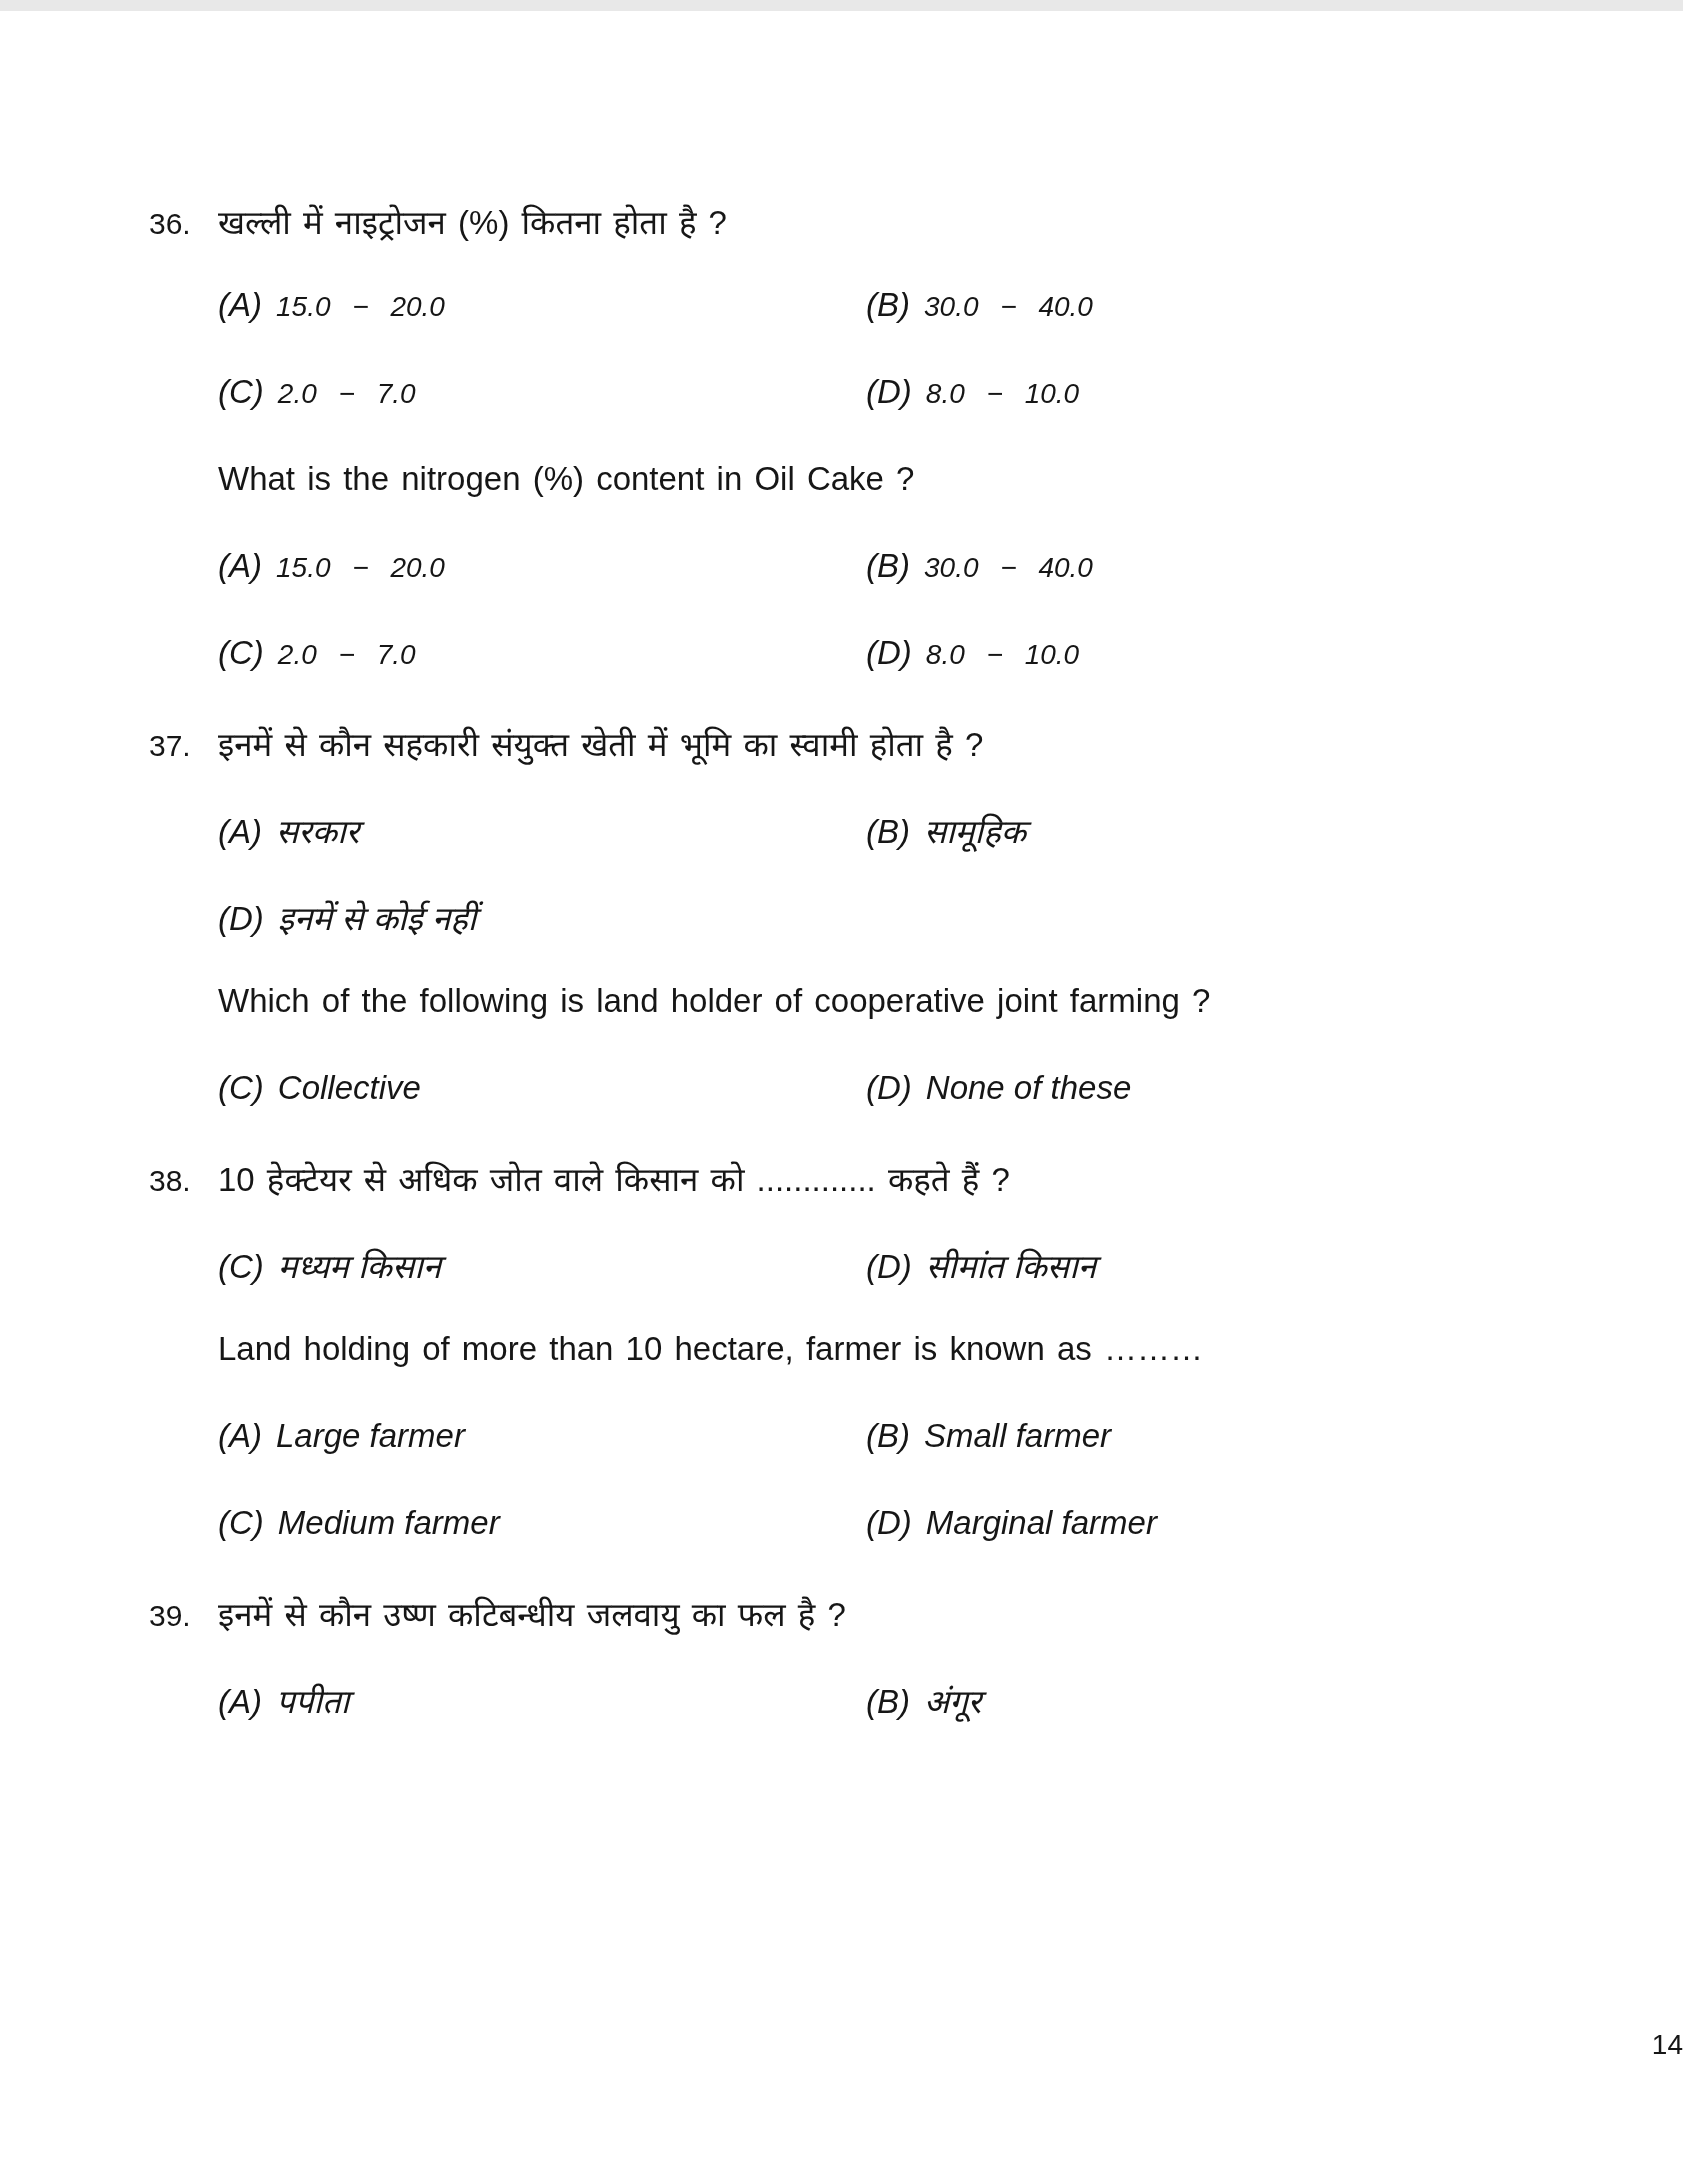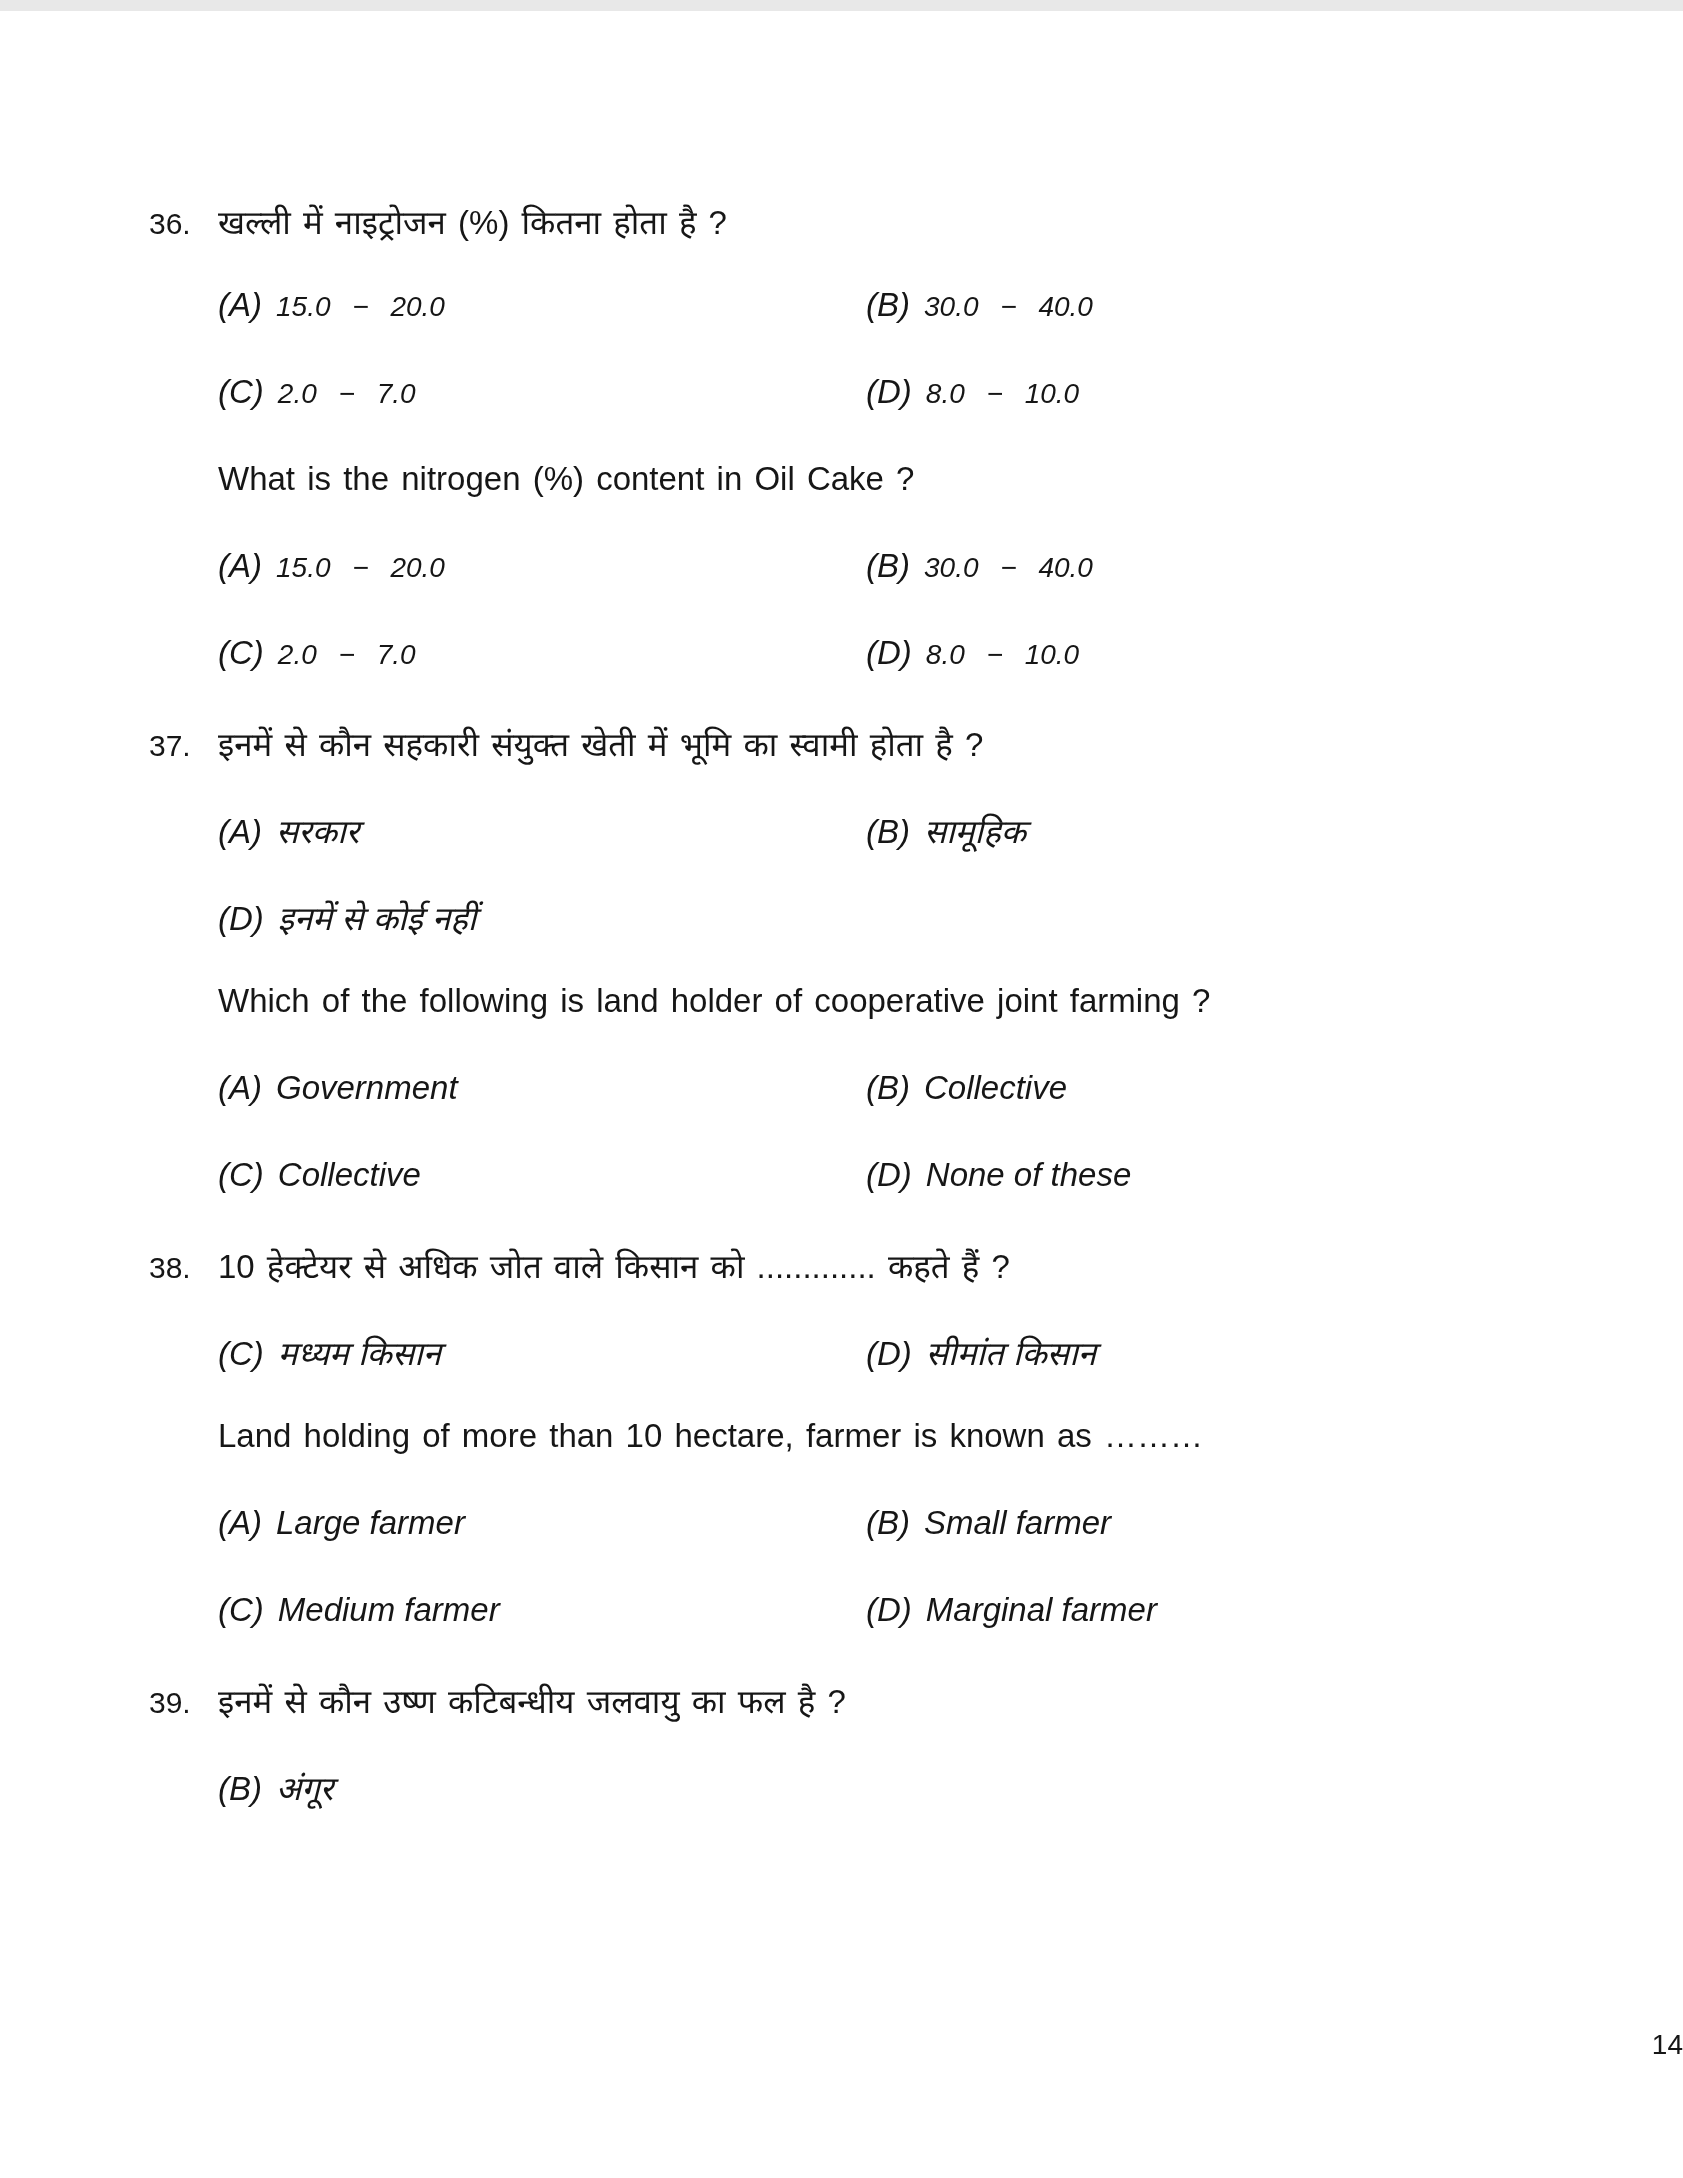--- a/index.html
+++ b/index.html
@@ -128,28 +128,20 @@
       <div class="opt-row">
     <div class="opt">
       <span class="opt-label">(D)</span><span class="opt-text">इनमें से कोई नहीं</span>
     </div>
   </div>
       <div class="q-row">
     <span class="q-num"></span><span class="q-text">Which of the following is land holder of cooperative joint farming ?</span>
   </div>
       <div class="opt-row">
     <div class="opt">
-      <span class="opt-label">(A)</span><span class="opt-text">Government</span>
-    </div>
-    <div class="opt">
-      <span class="opt-label">(B)</span><span class="opt-text">Collective</span>
-    </div>
-  </div>
-      <div class="opt-row">
-    <div class="opt">
       <span class="opt-label">(C)</span><span class="opt-text">Collective</span>
     </div>
     <div class="opt">
       <span class="opt-label">(D)</span><span class="opt-text">None of these</span>
     </div>
   </div>
       <div class="q-row">
     <span class="q-num">38.</span><span class="q-text">10 हेक्टेयर से अधिक जोत वाले किसान को ............. कहते हैं ?</span>
   </div>
       <div class="opt-row">
@@ -177,19 +169,22 @@
     </div>
     <div class="opt">
       <span class="opt-label">(D)</span><span class="opt-text">Marginal farmer</span>
     </div>
   </div>
       <div class="q-row">
     <span class="q-num">39.</span><span class="q-text">इनमें से कौन उष्ण कटिबन्धीय जलवायु का फल है ?</span>
   </div>
       <div class="opt-row">
     <div class="opt">
+      <span class="opt-label">(A)</span><span class="opt-text">पपीता</span>
+    </div>
+    <div class="opt">
       <span class="opt-label">(B)</span><span class="opt-text">अंगूर</span>
     </div>
   </div>
     </div>
   <div class="page-number">14</div>
 </div>
 
 
 </body></html>

